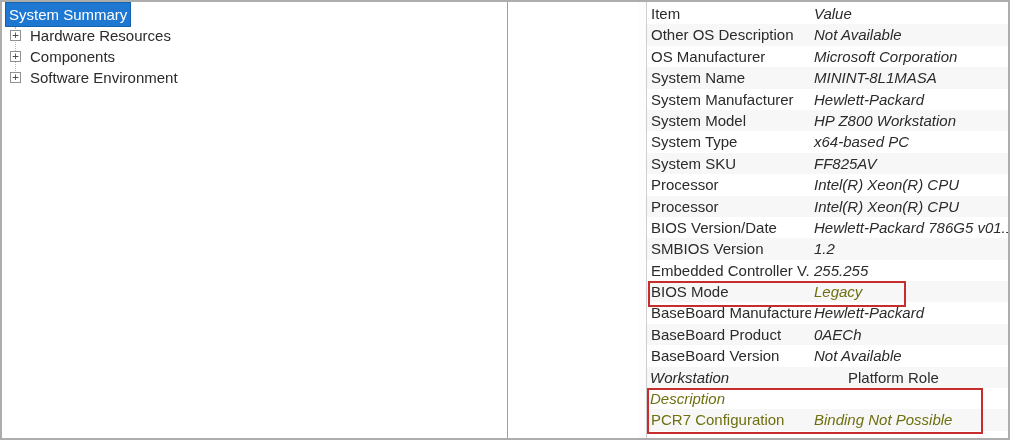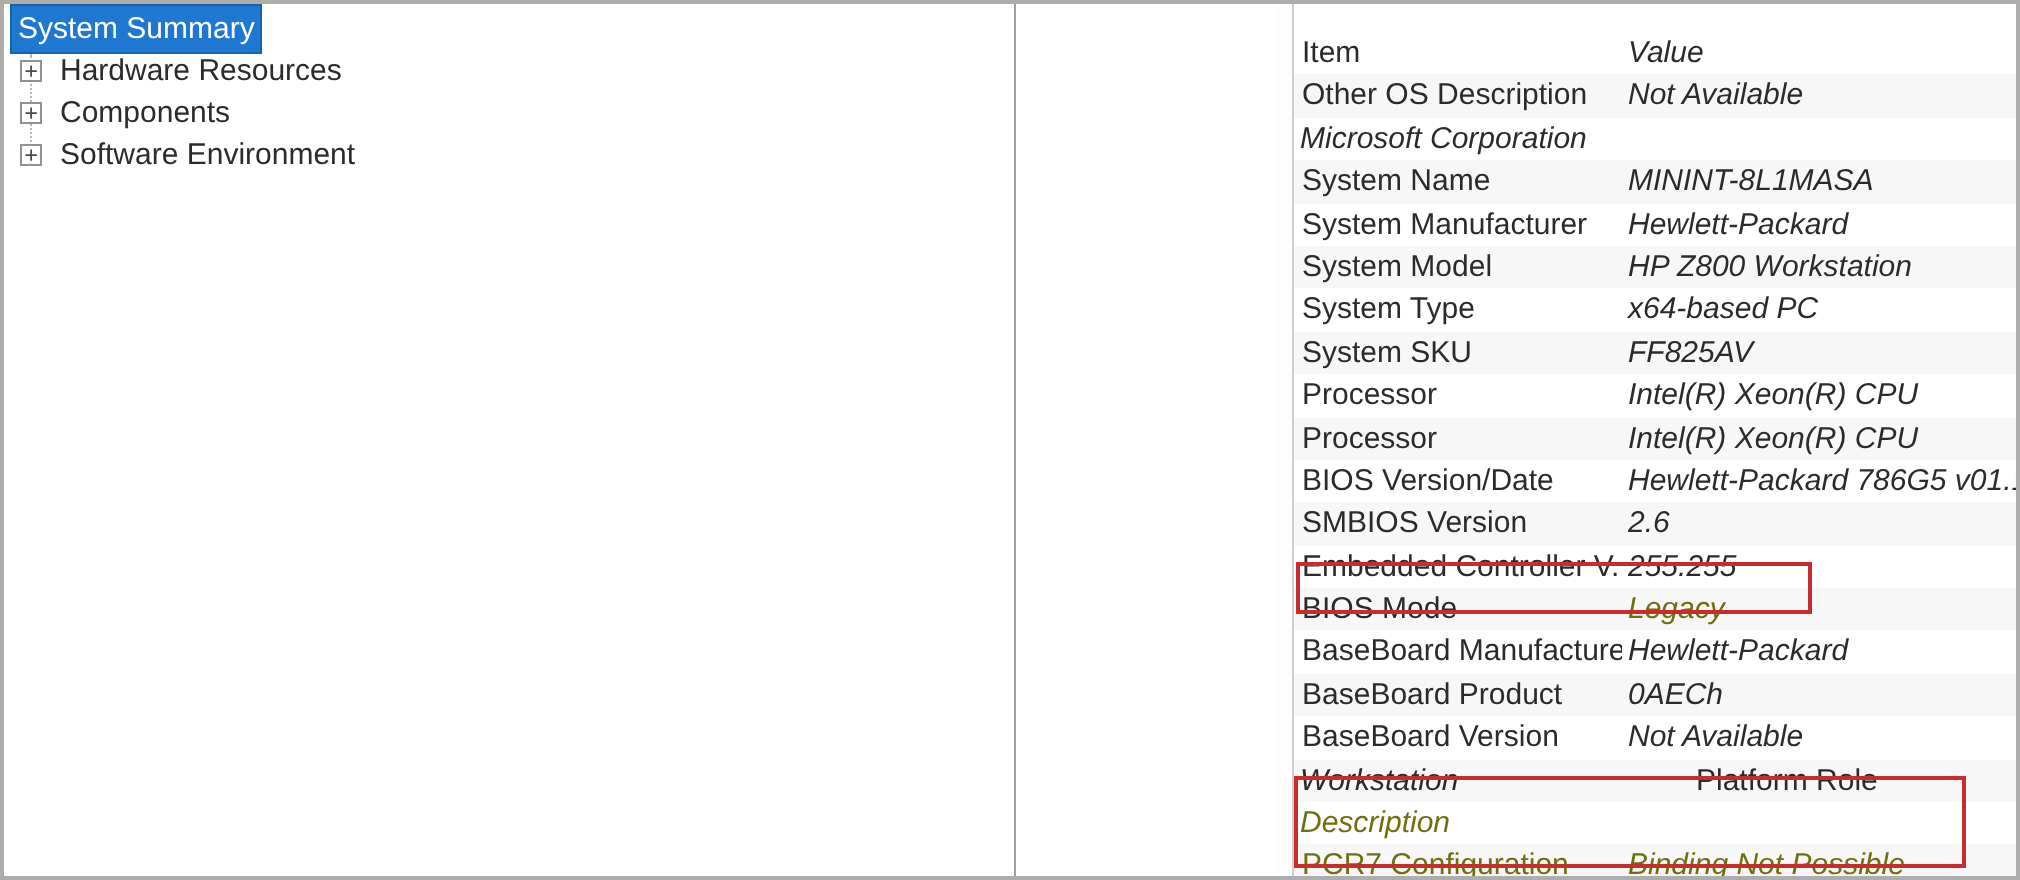--- a/index.html
+++ b/index.html
@@ -69,21 +69,21 @@
   .splitter{
     position:absolute;left:636px;top:0;bottom:0;width:8px;
     background:#fdfdfd;
     cursor:ew-resize;
   }
   
   .right-pane{
     position:absolute;left:644px;top:0;bottom:0;right:0;
     border-left:1px solid #cfcfcf;
     background:#ffffff;
-    padding-top:14px;
+    padding-top:1px;
     box-sizing:border-box;
     overflow:hidden;
   }
   .drow{
     display:flex;
     height:21.4px;line-height:21.4px;
     white-space:nowrap;
     overflow:hidden;
   }
   .drow .cell{display:block;overflow:hidden;}
@@ -143,20 +143,21 @@
     <div class="drow header-row">
       <span class="cell item">Item</span>
       <span class="cell value">Value</span>
     </div>
     <div class="rows">
         <div class="drow">
           <span class="cell item">Other OS Description</span>
           <span class="cell value">Not Available</span>
         </div>
         <div class="drow">
+          <span class="cell item">OS Manufacturer</span>
           <span class="cell value">Microsoft Corporation</span>
         </div>
         <div class="drow">
           <span class="cell item">System Name</span>
           <span class="cell value">MININT-8L1MASA</span>
         </div>
         <div class="drow">
           <span class="cell item">System Manufacturer</span>
           <span class="cell value">Hewlett-Packard</span>
         </div>
@@ -179,21 +180,21 @@
         <div class="drow">
           <span class="cell item">Processor</span>
           <span class="cell value">Intel(R) Xeon(R) CPU             E5506</span>
         </div>
         <div class="drow">
           <span class="cell item">BIOS Version/Date</span>
           <span class="cell value">Hewlett-Packard 786G5 v01.17, 8/</span>
         </div>
         <div class="drow">
           <span class="cell item">SMBIOS Version</span>
-          <span class="cell value">2.6</span>
+          <span class="cell value">1.2</span>
         </div>
         <div class="drow">
           <span class="cell item">Embedded Controller V...</span>
           <span class="cell value">255.255</span>
         </div>
         <div class="drow">
           <span class="cell item">BIOS Mode</span>
           <span class="cell value olive">Legacy</span>
         </div>
         <div class="drow">

